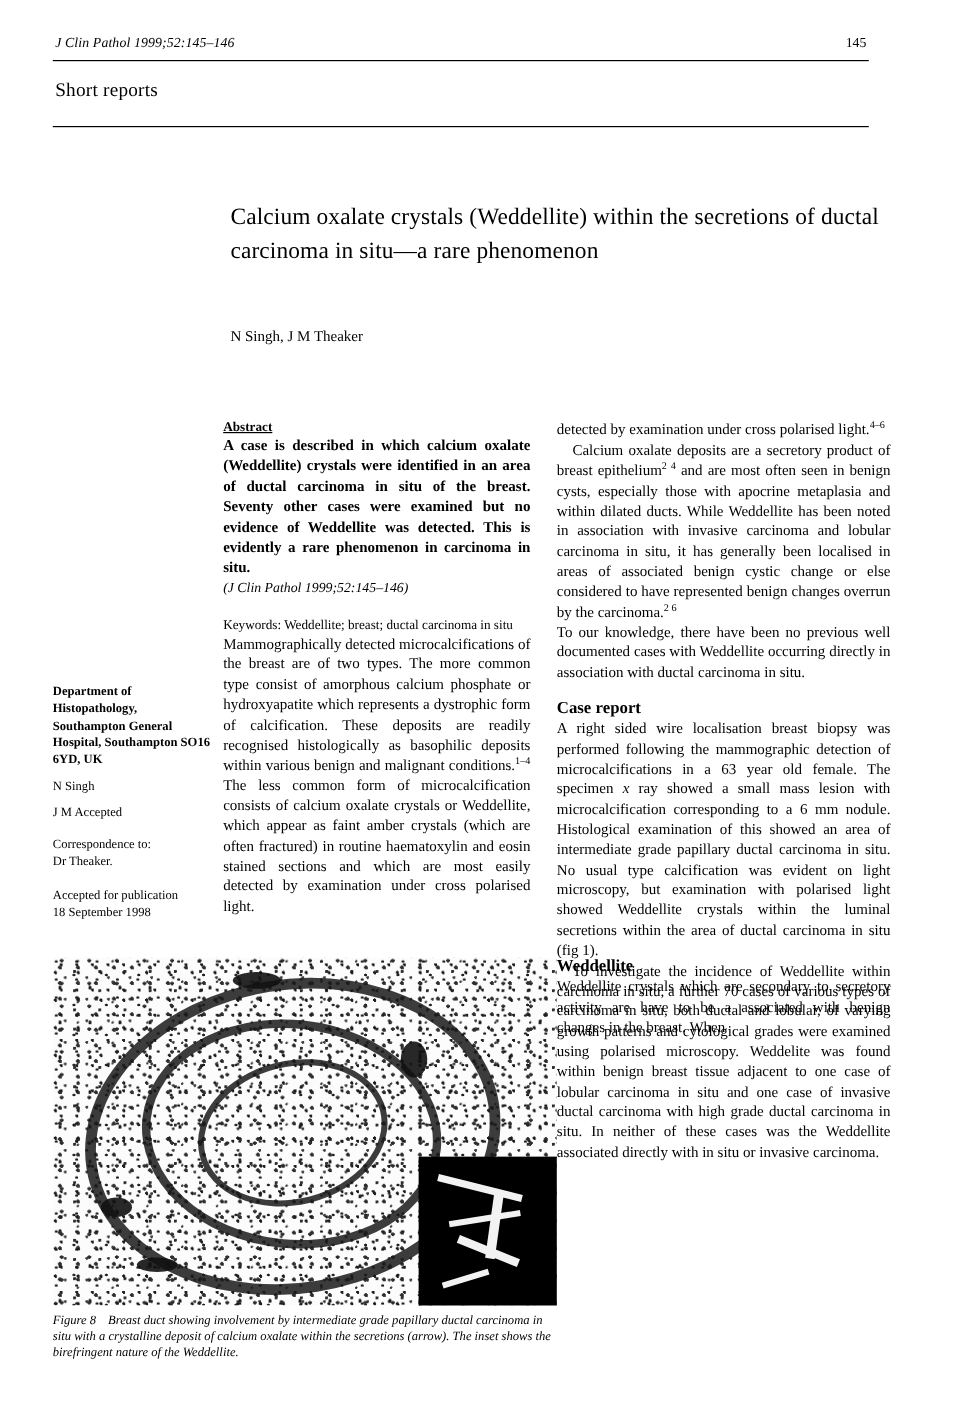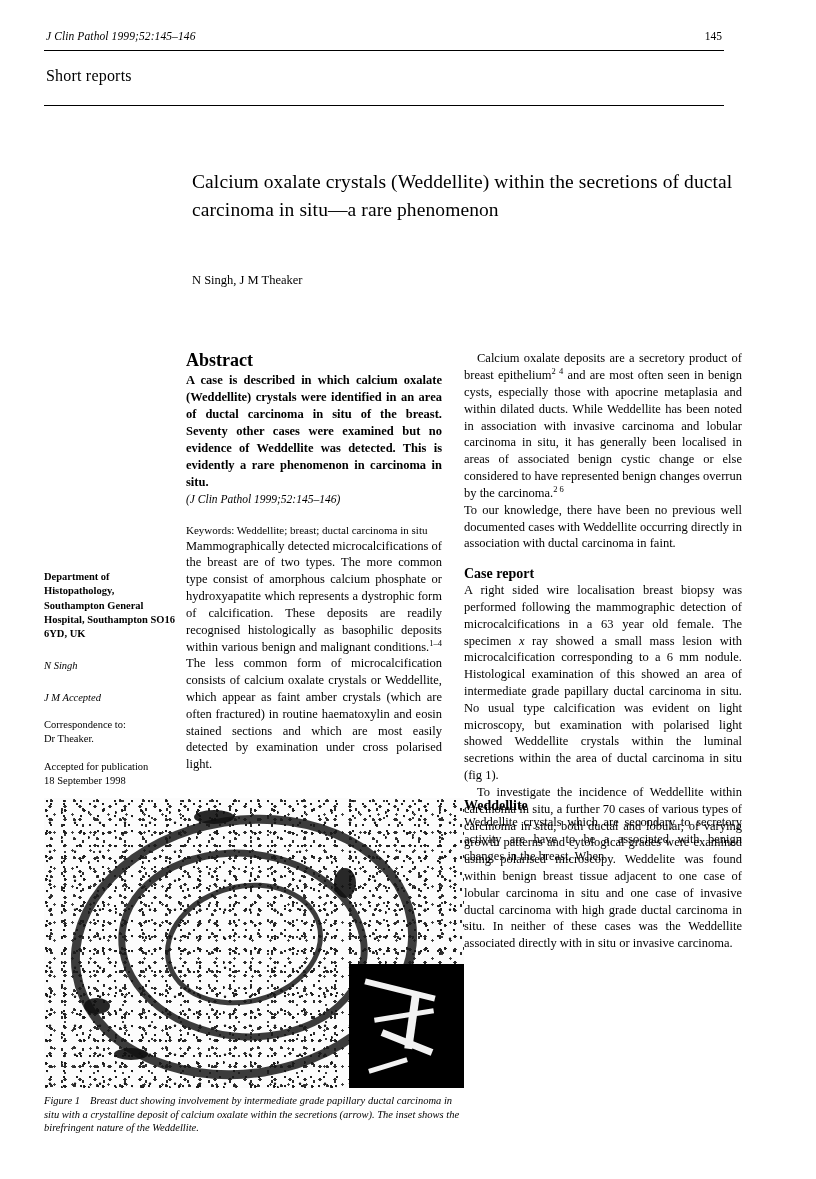--- a/index.html
+++ b/index.html
@@ -86,28 +86,29 @@
     box-sizing: border-box;
   }
   .col-right {
     width: 278px;
     flex: 0 0 278px;
     box-sizing: border-box;
   }
 
   
   .affil-dept { font-weight: bold; line-height: 1.34; }
-  .affil-names { margin-top: 18px; font-style: italic; }
+  .affil-names { margin-top: 8px; }
   .affil-block { margin-top: 14px; }
 
   
   .abstract-heading {
     font-weight: bold;
-    font-size: 18px;
+    font-size: 11px;
     margin-bottom: 1px;
+    text-decoration: underline;
   }
   .abstract-text {
     font-weight: bold;
     font-size: 12.5px;
     line-height: 1.36;
     text-align: justify;
     margin: 0;
   }
   .abstract-cite {
     font-size: 11.5px;
@@ -256,24 +257,25 @@
     <div class="col-mid">
       <div class="abstract-heading">Abstract</div>
       <p class="abstract-text">A case is described in which calcium oxalate (Weddellite) crystals were identified in an area of ductal carcinoma in situ of the breast. Seventy other cases were examined but no evidence of Weddellite was detected. This is evidently a rare phenomenon in carcinoma in situ.</p>
       <div class="abstract-cite">(J Clin Pathol 1999;52:145–146)</div>
       <div class="keywords">Keywords: Weddellite; breast; ductal carcinoma in situ</div>
 
       <p class="body-text gap-before"><span>Mammographically detected microcalcifications of the breast are of two types. The more common type consist of amorphous calcium phosphate or hydroxyapatite which represents a dystrophic form of calcification. These deposits are readily recognised histologically as basophilic deposits within various benign and malignant conditions.</span><sup>1–4</sup><span> The less common form of microcalcification consists of calcium oxalate crystals or Weddellite, which appear as faint amber crystals (which are often fractured) in routine haematoxylin and eosin stained sections and which are most easily detected by examination under cross polarised light.</span></p>
     </div>
 
     <div class="col-right">
+      <p class="body-text"><span>detected by examination under cross polarised light.</span><sup>4–6</sup></p>
 
       <p class="body-text indent"><span>Calcium oxalate deposits are a secretory product of breast epithelium</span><sup>2 4</sup><span> and are most often seen in benign cysts, especially those with apocrine metaplasia and within dilated ducts. While Weddellite has been noted in association with invasive carcinoma and lobular carcinoma in situ, it has generally been localised in areas of associated benign cystic change or else considered to have represented benign changes overrun by the carcinoma.</span><sup>2 6</sup></p>
 
-      <p class="body-text">To our knowledge, there have been no previous well documented cases with Weddellite occurring directly in association with ductal carcinoma in faint.</p>
+      <p class="body-text">To our knowledge, there have been no previous well documented cases with Weddellite occurring directly in association with ductal carcinoma in situ.</p>
 
       <div class="heading">Case report</div>
       <p class="body-text"><span>A right sided wire localisation breast biopsy was performed following the mammographic detection of microcalcifications in a 63 year old female. The specimen </span><span class="ital">x</span><span> ray showed a small mass lesion with microcalcification corresponding to a 6 mm nodule. Histological examination of this showed an area of intermediate grade papillary ductal carcinoma in situ. No usual type calcification was evident on light microscopy, but examination with polarised light showed Weddellite crystals within the luminal secretions within the area of ductal carcinoma in situ (fig 1).</span></p>
       <p class="body-text indent">To investigate the incidence of Weddellite within carcinoma in situ, a further 70 cases of various types of carcinoma in situ, both ductal and lobular, of varying growth patterns and cytological grades were examined using polarised microscopy. Weddelite was found within benign breast tissue adjacent to one case of lobular carcinoma in situ and one case of invasive ductal carcinoma with high grade ductal carcinoma in situ. In neither of these cases was the Weddellite associated directly with in situ or invasive carcinoma.</p>
     </div>
   </div>
 
   <div class="figure-wrap">
     <div class="figure-img">
       <div class="noise"></div>
@@ -285,21 +287,21 @@
       <div class="blob" style="left:290px;top:70px;width:22px;height:30px;"></div>
       <div class="blob" style="left:70px;top:250px;width:34px;height:12px;"></div>
       <div class="figure-inset">
         <div class="shard" style="left:14px;top:22px;width:72px;height:6px;transform:rotate(14deg);"></div>
         <div class="shard" style="left:24px;top:48px;width:60px;height:5px;transform:rotate(-9deg);"></div>
         <div class="shard" style="left:30px;top:74px;width:54px;height:7px;transform:rotate(22deg);"></div>
         <div class="shard" style="left:58px;top:30px;width:8px;height:54px;transform:rotate(8deg);"></div>
         <div class="shard" style="left:18px;top:98px;width:40px;height:5px;transform:rotate(-17deg);"></div>
       </div>
     </div>
-    <div class="figure-caption"><span class="lbl">Figure 1</span><span class="sp"></span><span>Breast duct showing involvement by intermediate grade papillary ductal carcinoma in situ with a crystalline deposit of calcium oxalate within the secretions (arrow). The inset shows the birefringent nature of the Weddellite.</span></div>
+    <div class="figure-caption"><span class="lbl">Figure 8</span><span class="sp"></span><span>Breast duct showing involvement by intermediate grade papillary ductal carcinoma in situ with a crystalline deposit of calcium oxalate within the secretions (arrow). The inset shows the birefringent nature of the Weddellite.</span></div>
   </div>
 
   <div class="right-lower">
     <div class="heading" style="margin-top:0">Weddellite</div>
     <p class="body-text">Weddellite crystals which are secondary to secretory activity are have to be a associated with benign changes in the breast. When</p>
   </div>
 
 </div>
 
 </body></html>

